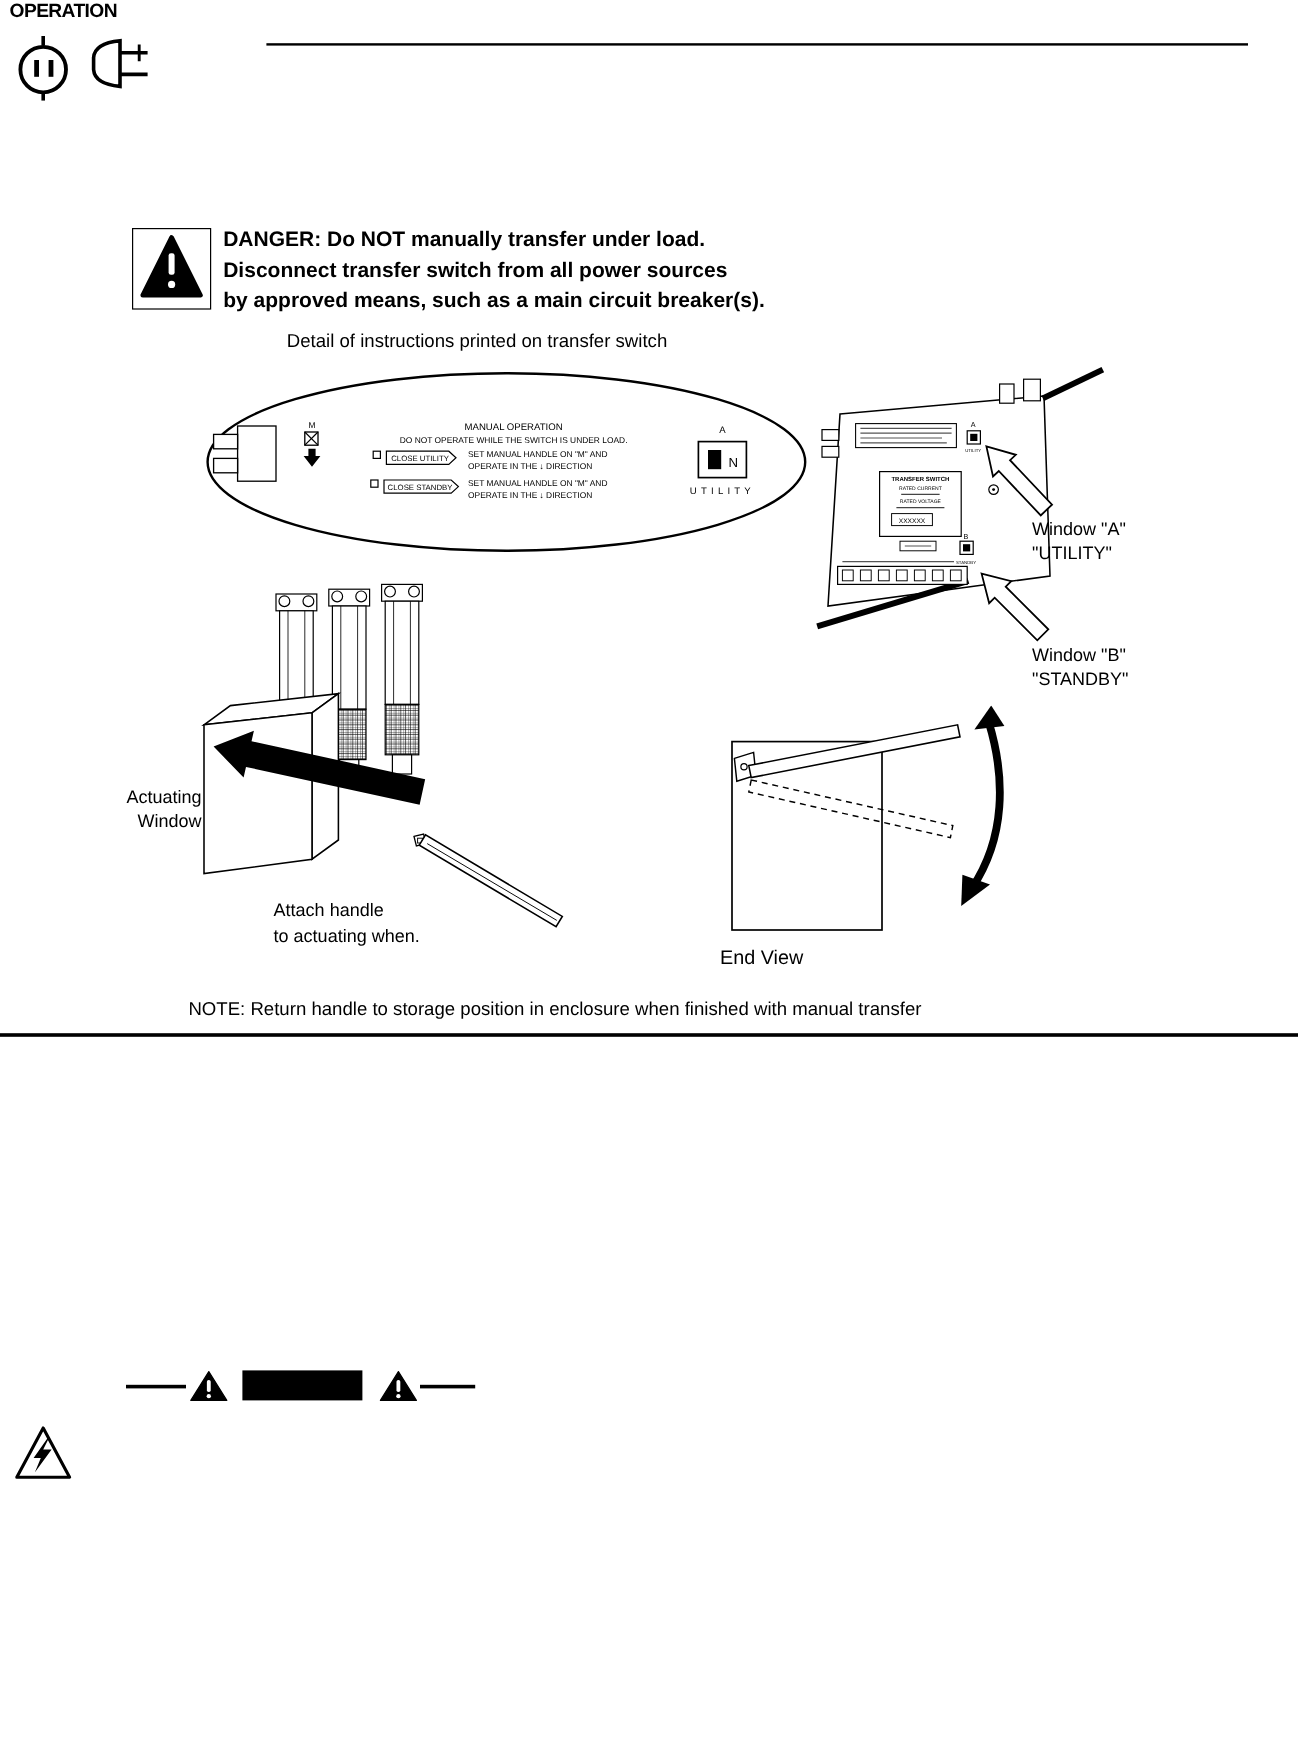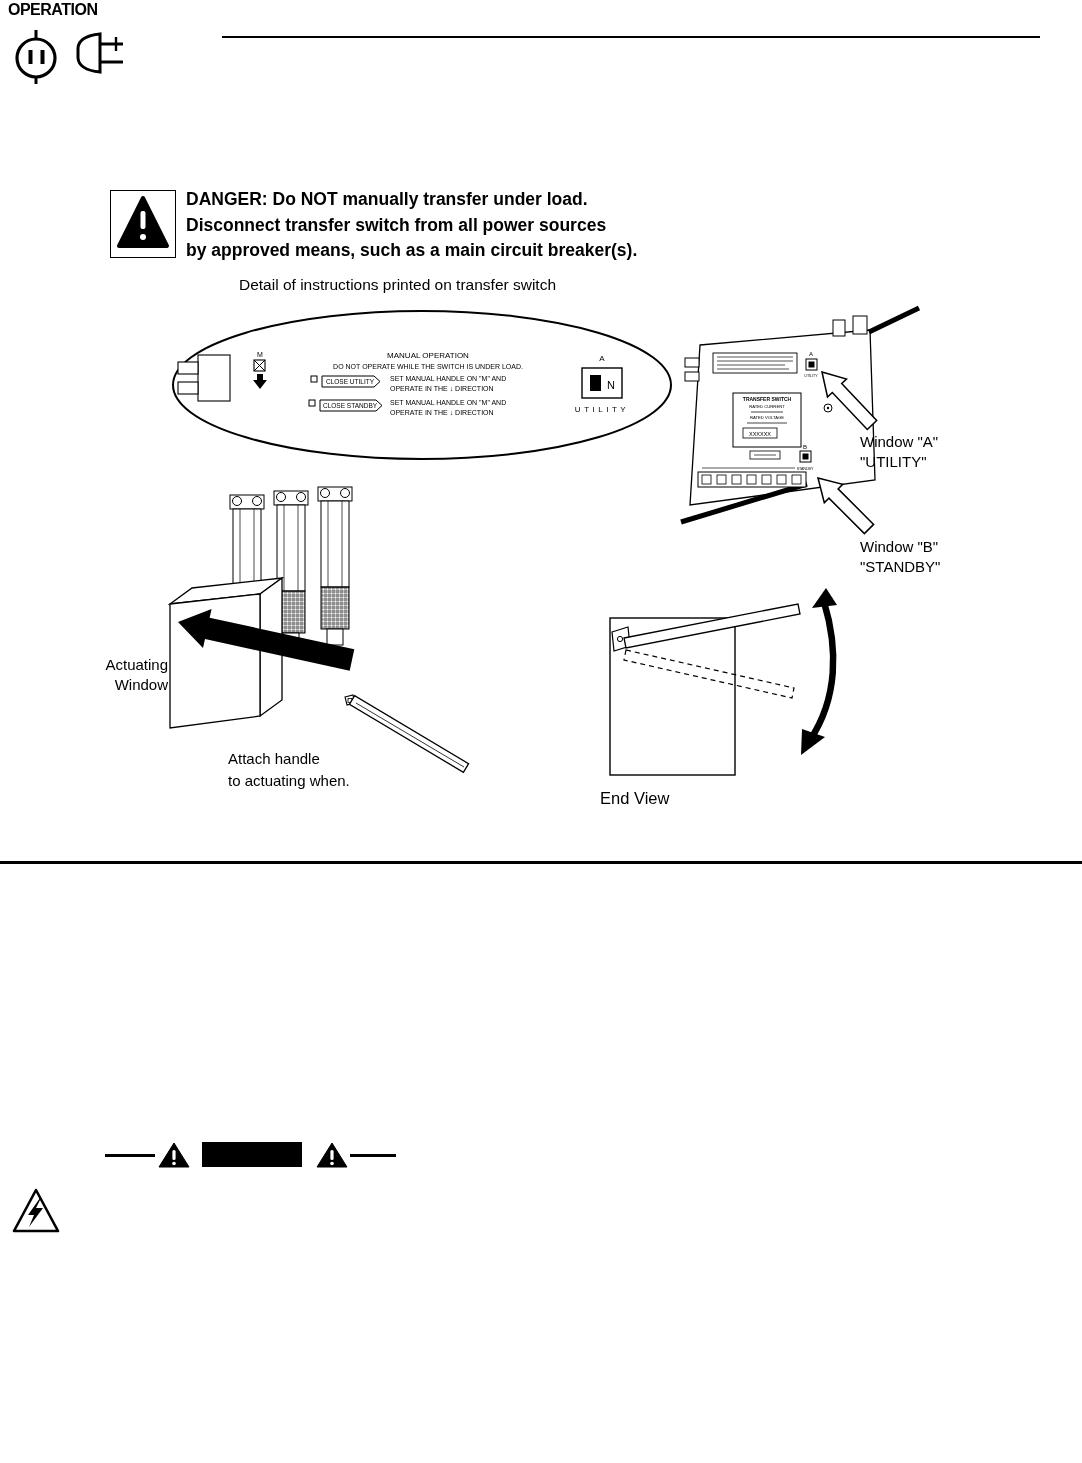--- a/index.html
+++ b/index.html
@@ -240,20 +240,21 @@
 
     <polygon points="26,62 194,100 192,110 24,72" fill="none" stroke="#000" stroke-width="1.2" stroke-dasharray="5,4"></polygon>
 
     <path d="M224,14 C238,60 238,110 210,152" fill="none" stroke="#000" stroke-width="6.5"></path>
     <polygon points="226,0 212,20 237,17" fill="#000"></polygon>
     <polygon points="201,167 202,141 225,149" fill="#000"></polygon>
   </svg>
 
   <div class="abs endview-caption" style="left:600px;top:789px;">End View</div>
 
+  <div class="abs note-text" style="left:157px;top:833px;">NOTE: Return handle to storage position in enclosure when finished with manual transfer</div>
 
   <div class="abs rule" style="left:0;top:861px;width:1082px;height:3px;"></div>
 
   <div class="abs rule" style="left:105px;top:1154px;width:50px;height:2.5px;"></div>
   <svg class="abs" style="left:158px;top:1141px;" width="32" height="28" viewBox="0 0 32 28">
     <polygon points="16,2 31,26 1,26" fill="#000" stroke="#000" stroke-linejoin="round"></polygon>
     <rect x="14.4" y="9" width="3.2" height="10" rx="1.5" fill="#fff"></rect>
     <circle cx="16" cy="22.5" r="1.8" fill="#fff"></circle>
   </svg>
   <div class="abs rule" style="left:202px;top:1142px;width:100px;height:25px;"></div>

